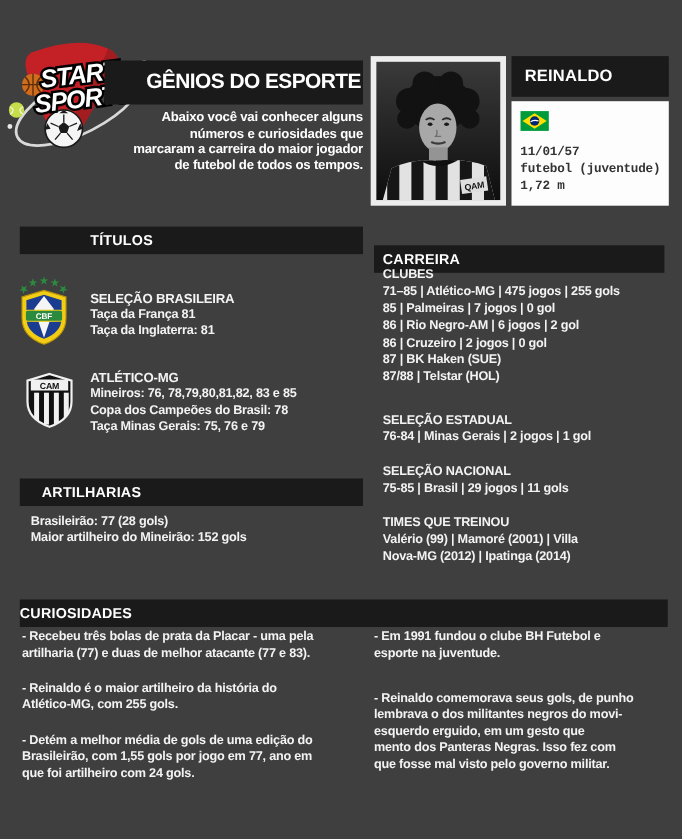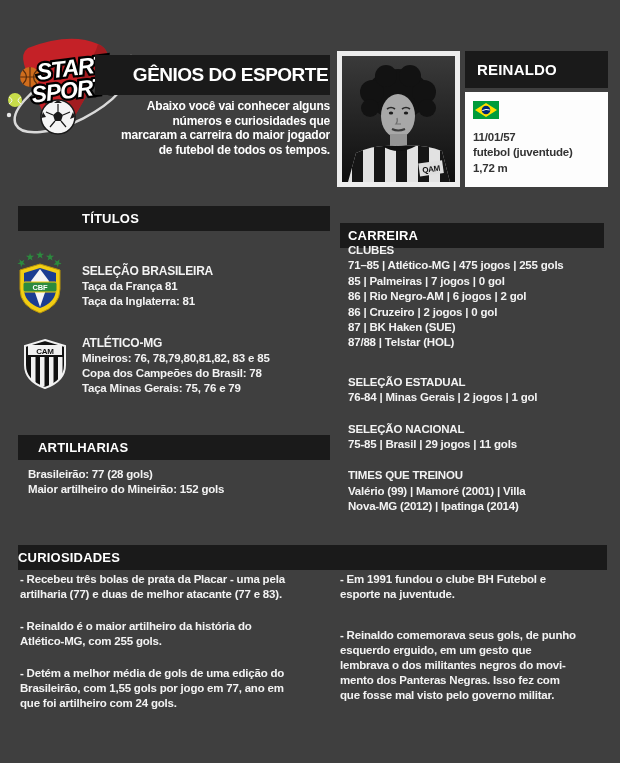--- a/index.html
+++ b/index.html
@@ -118,21 +118,21 @@
       </g>
       <g transform="rotate(-8 88 112)">
         <rect x="77" y="106" width="24" height="13" fill="#dedede"></rect>
         <text x="80" y="116" font-size="8" font-weight="bold" fill="#111">QAM</text>
       </g>
     </svg>
   </div>
 
   <div class="abs namebar" style="left:465px;top:51px;width:143px;">REINALDO</div>
 
-  <div class="abs infobox" style="left:465px;top:92px;width:143px;height:95px;">
+  <div class="abs infobox" style="left:465px;top:92px;width:143px;height:95px;font-family:Liberation Mono, monospace;">
     <svg width="26" height="18" viewBox="0 0 26 18">
       <rect width="26" height="18" fill="#009c3b"></rect>
       <polygon points="13,2 24,9 13,16 2,9" fill="#ffdf00"></polygon>
       <circle cx="13" cy="9" r="4.3" fill="#002776"></circle>
       <path d="M9.3,9.6 Q13,7.6 16.7,9.0" stroke="#fff" stroke-width="1" fill="none"></path>
     </svg>
     <div style="height:7px;"></div>
     <div class="line">11/01/57</div>
     <div class="line">futebol (juventude)</div>
     <div class="line">1,72 m</div>
@@ -237,20 +237,20 @@
     </div>
   </div>
 
   <div class="abs" style="left:340px;top:572px;width:270px;">
     <div class="para-r">
       <div class="line">- Em 1991 fundou o clube BH Futebol e</div>
       <div class="line">esporte na juventude.</div>
     </div>
     <div class="para-r">
       <div class="line">- Reinaldo comemorava seus gols, de punho</div>
+      <div class="line">lembrava o dos militantes negros do movi-</div>
       <div class="line">esquerdo erguido, em um gesto que</div>
-      <div class="line">lembrava o dos militantes negros do movi-</div>
       <div class="line">mento dos Panteras Negras. Isso fez com</div>
       <div class="line">que fosse mal visto pelo governo militar.</div>
     </div>
   </div>
 
 </div>
 
 </body></html>

